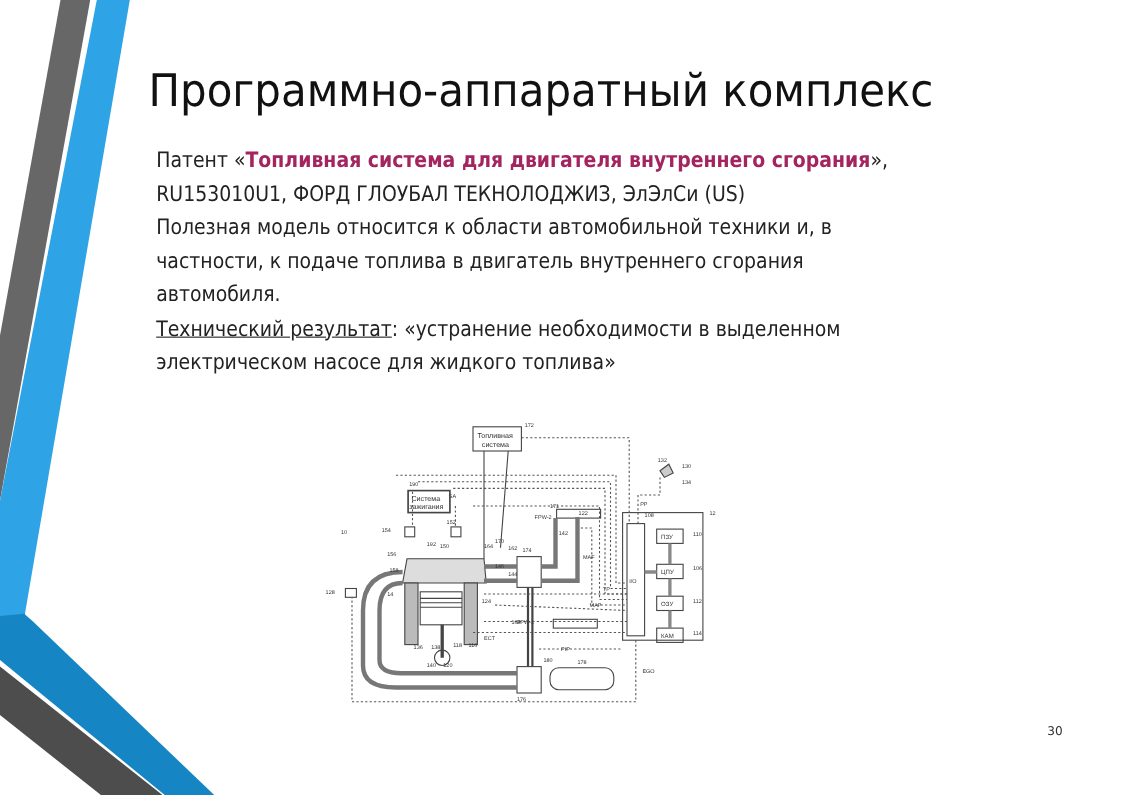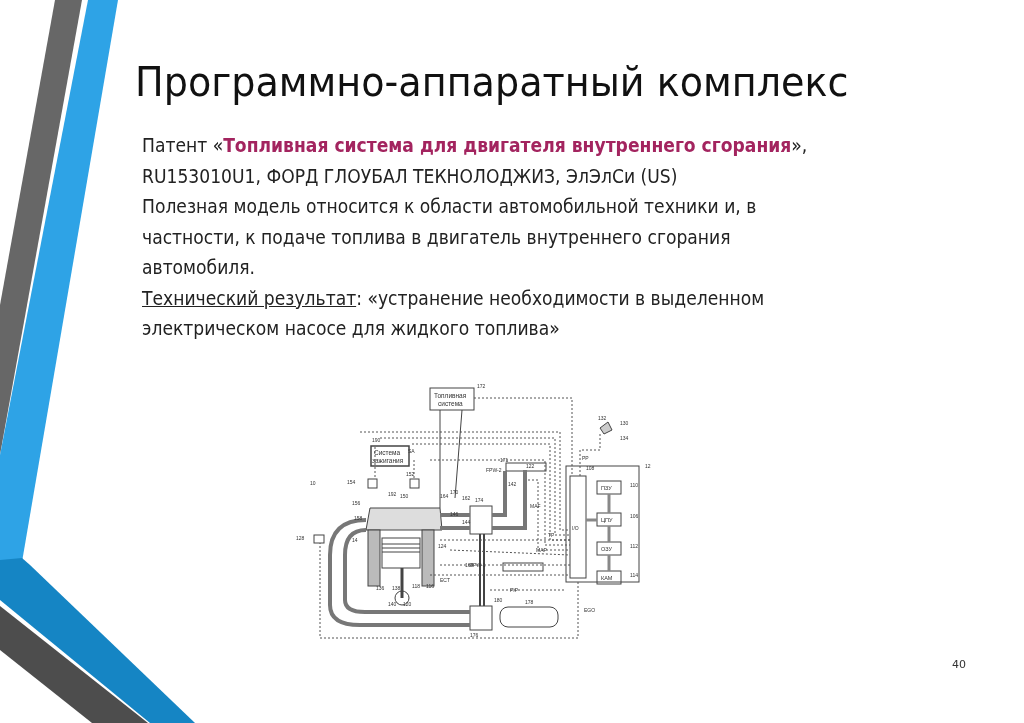--- a/index.html
+++ b/index.html
@@ -182,13 +182,13 @@
       <text x="218" y="106">142</text>
       <text x="150" y="118">164</text>
       <text x="160" y="114">170</text>
       <text x="172" y="120">162</text>
       <text x="98" y="116">192</text>
       <text x="110" y="118">150</text>
     </g>
   </svg>
 </div>
 
-<div class="pagenum">40</div>
+<div class="pagenum">30</div>
 
 </body></html>

